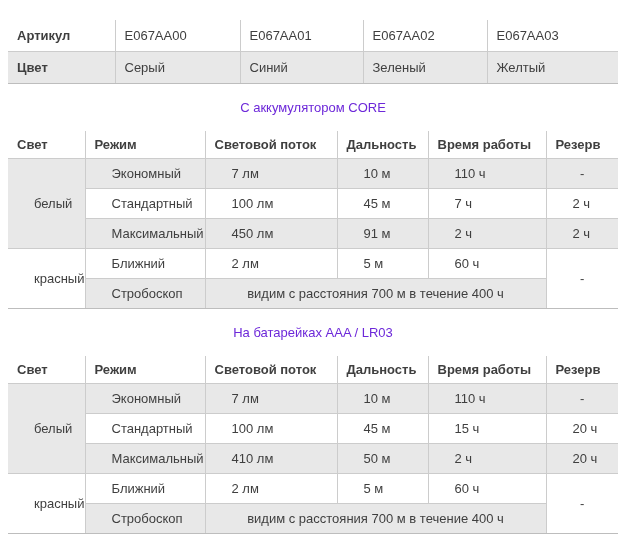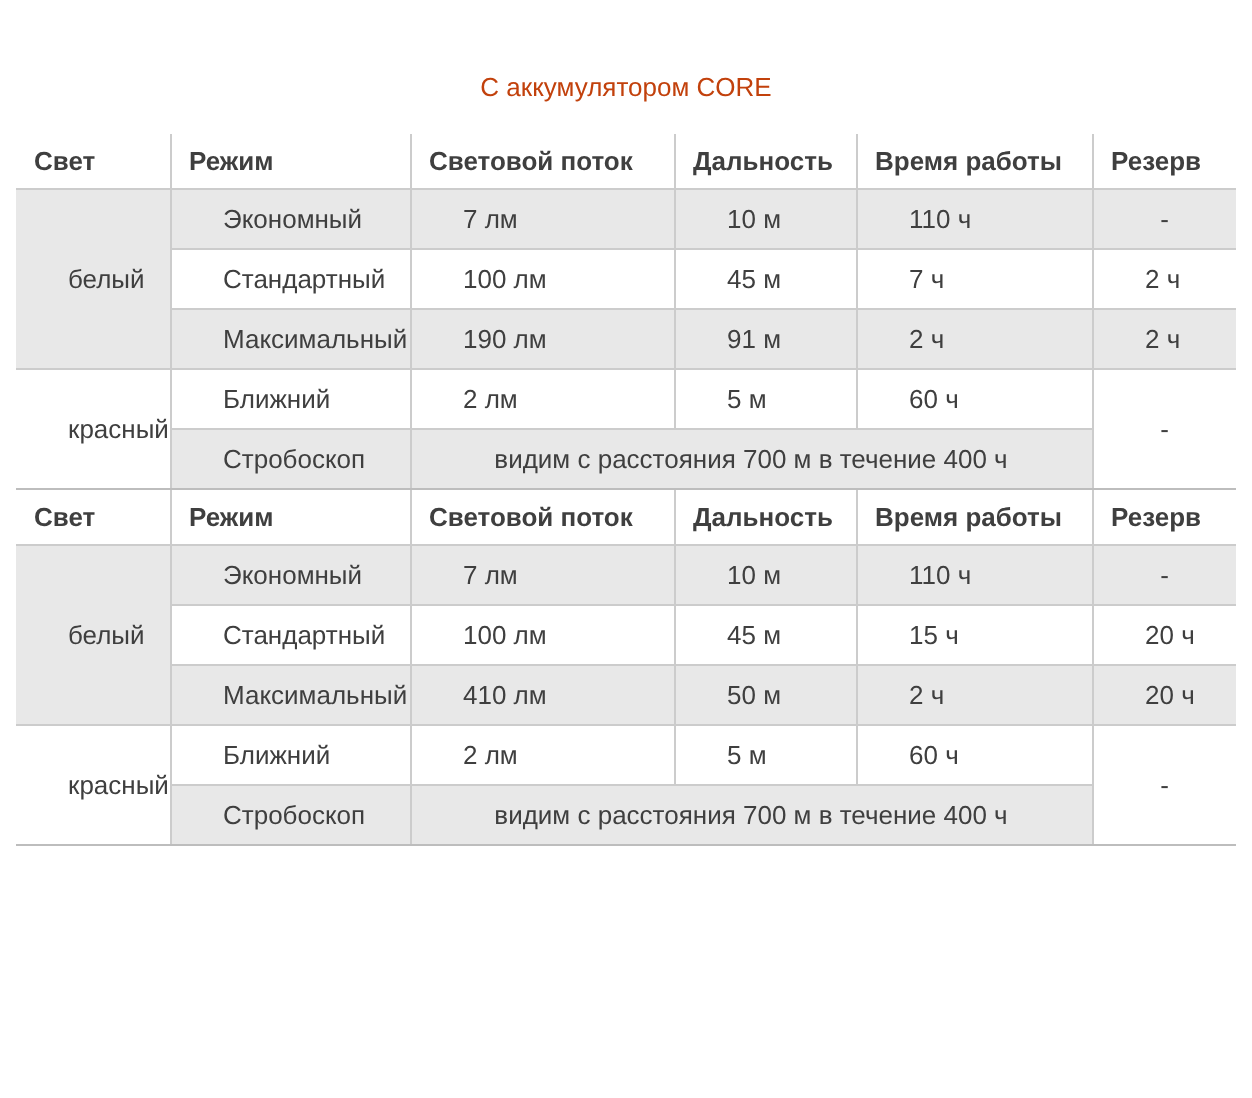--- a/index.html
+++ b/index.html
@@ -46,37 +46,51 @@
   table tr:first-child > * { border-top: none; }
   
   tr.g > td { background: #e8e8e8; }
   tr.w > td { background: #ffffff; }
   .center { text-align: center; }
   .bb { border-bottom-color: #bdbdbd; }
   .section-title {
     text-align: center;
     margin: 14px 0 13px 0;
     line-height: 20px;
-    color: #c2410c;
+    color: #6d28d9;
   }
 </style>
 </head>
 <body>
 
 <div class="wrap">
 
   <table class="article-table">
     <colgroup>
       <col style="width:107px">
         <col style="width:125px">
         <col style="width:123px">
         <col style="width:124px">
         <col>
     </colgroup>
     <tbody>
+        <tr class="w">
+      <td class="lbl">Артикул</td>
+      <td>E067AA00</td>
+      <td>E067AA01</td>
+      <td>E067AA02</td>
+      <td>E067AA03</td>
+    </tr>
+    <tr class="g">
+      <td class="lbl bb">Цвет</td>
+      <td class="bb">Серый</td>
+      <td class="bb">Синий</td>
+      <td class="bb">Зеленый</td>
+      <td class="bb">Желтый</td>
+    </tr>
   </tbody>
     </table>
 
   <div class="section-title">С аккумулятором CORE</div>
 
   <table class="spec-table">
     <colgroup>
       <col style="width:77px">
         <col style="width:120px">
         <col style="width:132px">
@@ -105,40 +119,41 @@
       </tr>
       <tr class="w">
         <td>Стандартный</td>
         <td>100 лм</td>
         <td>45 м</td>
         <td>7 ч</td>
         <td>2 ч</td>
       </tr>
       <tr class="g">
         <td>Максимальный</td>
-        <td>190 лм</td>
+        <td>450 лм</td>
         <td>91 м</td>
         <td>2 ч</td>
         <td>2 ч</td>
       </tr>
       <tr class="w">
         <td rowspan="2" class="bb">красный</td>
         <td>Ближний</td>
         <td>2 лм</td>
         <td>5 м</td>
         <td>60 ч</td>
         <td rowspan="2" class="center bb">-</td>
       </tr>
       <tr class="g">
         <td class="bb">Стробоскоп</td>
         <td colspan="3" class="center bb">видим с расстояния 700 м в течение 400 ч</td>
       </tr>
     </tbody>
   </table>
 
+  <div class="section-title">На батарейках AAA / LR03</div>
 
   <table class="spec-table">
     <colgroup>
       <col style="width:77px">
         <col style="width:120px">
         <col style="width:132px">
         <col style="width:91px">
         <col style="width:118px">
         <col>
     </colgroup>

